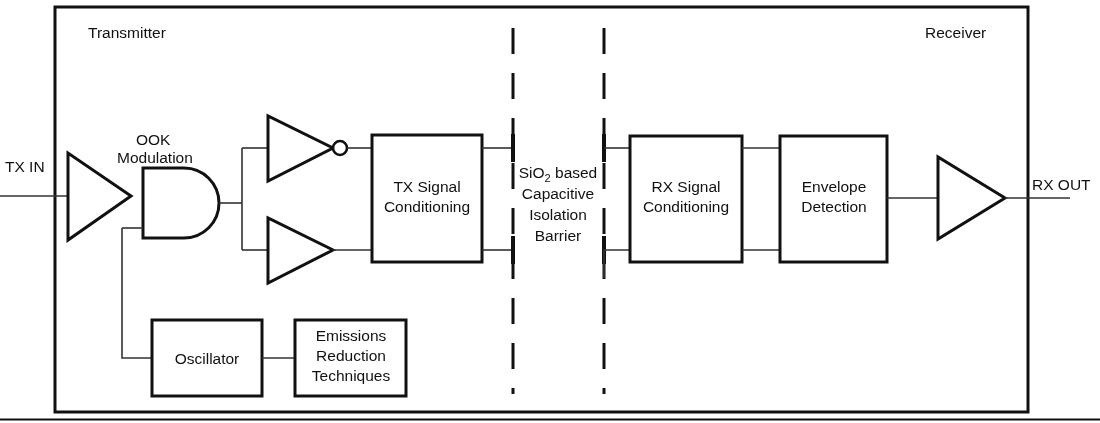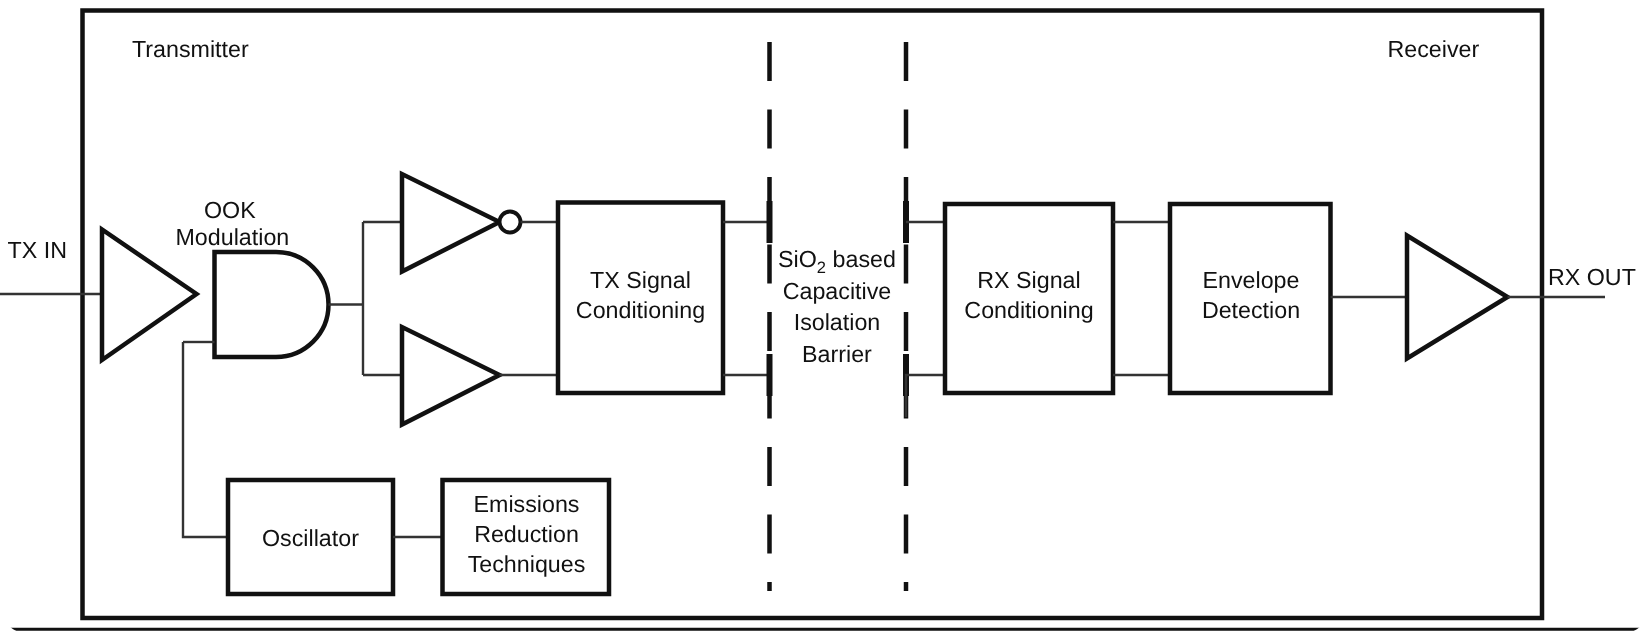--- a/index.html
+++ b/index.html
@@ -10,21 +10,20 @@
   }
   body {
     font-family: "Liberation Sans", sans-serif;
   }
   #stage {
     position: relative;
     width: 1100px;
     height: 423px;
     background: #ffffff;
     overflow: hidden;
-    border-radius: 20px;
   }
   #diagram-svg {
     position: absolute;
     left: 0;
     top: 0;
     width: 1100px;
     height: 423px;
   }
   .lbl {
     font-family: "Liberation Sans", sans-serif;

